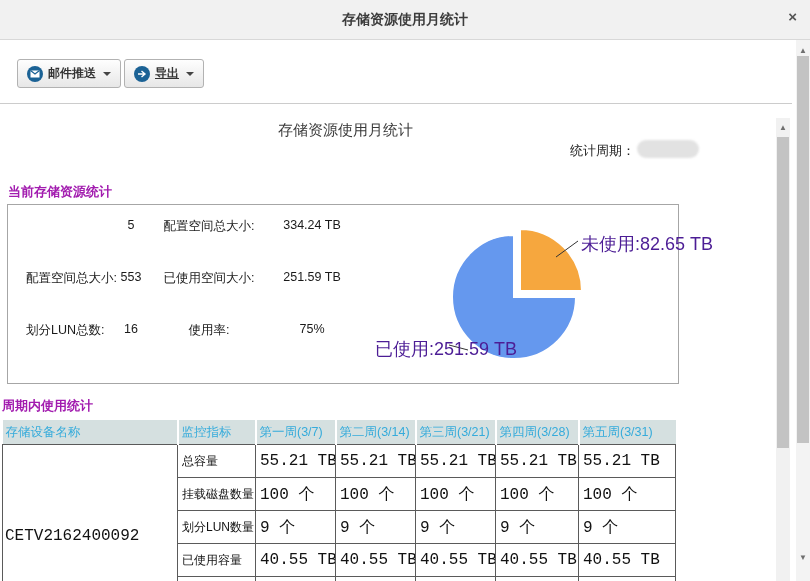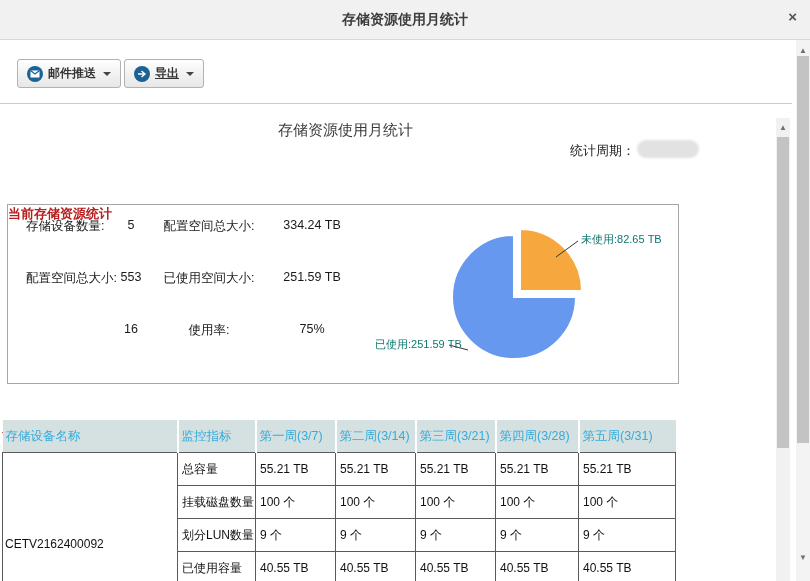--- a/index.html
+++ b/index.html
@@ -22,46 +22,46 @@
   .circle-icon{width:16px;height:16px;border-radius:50%;background:var(--icon-blue,#1b6295);
                display:flex;align-items:center;justify-content:center;flex:0 0 auto;}
   .caret{width:0;height:0;border-left:4px solid transparent;border-right:4px solid transparent;
          border-top:4px solid #444;margin-left:2px;}
   .separator{position:absolute;left:0;top:103px;width:792px;border-top:1px solid #ccc;}
   
   .report-title{position:absolute;left:278px;top:121px;font-size:15px;color:#3a3a3a;}
   .period-label{position:absolute;left:570px;top:142px;font-size:13px;color:#222;}
   .period-blob{position:absolute;left:637px;top:140px;width:62px;height:18px;
                background:#e2e2e2;border-radius:9px;filter:blur(1px);}
-  .section-heading{position:absolute;font-size:13px;font-weight:bold;color:#b91c1c;margin-top:22px;}
+  .section-heading{position:absolute;font-size:13px;font-weight:bold;color:#a21caf;}
   #heading-current{left:8px;top:183px;}
   #heading-period{left:2px;top:397px;}
   
   .stats-box{position:absolute;left:7px;top:204px;width:670px;height:178px;
              border:1px solid #a6a6a6;}
   .stat-row{position:absolute;left:0;width:100%;height:16px;font-size:12.5px;color:#1a1a1a;}
   .s-label1{position:absolute;left:18px;width:115px;}
   .s-val1{position:absolute;left:100px;width:46px;text-align:center;}
   .s-label2{position:absolute;left:146px;width:110px;text-align:center;}
   .s-val2{position:absolute;left:254px;width:100px;text-align:center;}
   
   #pie-svg{position:absolute;left:0;top:0;pointer-events:none;}
-  .pie-label{position:absolute;font-size:11px;color:#0f766e;white-space:nowrap;}
+  .pie-label{position:absolute;font-size:18px;color:#4c1d95;white-space:nowrap;}
   #label-unused{left:581px;top:232px;}
   #label-used{left:375px;top:337px;}
   
   .data-table{position:absolute;left:2px;top:420px;width:673px;border-collapse:collapse;
               table-layout:fixed;font-size:12px;color:#111;}
-  .data-table th{height:32px;background:var(--th-bg,#d5e0e0);color:var(--th-fg,#35abdb);
+  .data-table th{height:24px;background:var(--th-bg,#d5e0e0);color:var(--th-fg,#35abdb);
                  font-weight:normal;text-align:left;padding:0 0 0 3px;font-size:12.5px;
                  border-left:2px solid #fff;overflow:hidden;white-space:nowrap;}
   .data-table th:first-child{border-left:none;}
   .data-table td{border:1px solid #5a5a5a;height:32px;padding:0 0 0 4px;
                  vertical-align:middle;overflow:hidden;white-space:nowrap;}
-  .mono{font-family:Liberation Sans, sans-serif;font-size:12px;}
+  .mono{font-family:Liberation Mono, monospace;font-size:16px;}
   td.device-cell{padding-left:2px;}
   tr.partial-row td{height:50px;}
   
   .scrollbar{position:absolute;}
   #inner-scrollbar{left:776px;top:118px;width:14px;height:463px;background:#f1f1f1;}
   #outer-scrollbar{left:796px;top:40px;width:14px;height:541px;background:#f3f3f3;}
   .sb-arrow{position:absolute;left:0;width:14px;height:14px;font-size:8px;color:#6f6f6f;
             display:flex;align-items:center;justify-content:center;cursor:pointer;}
   .sb-thumb{position:absolute;left:1px;width:12px;background:#c3c3c3;cursor:pointer;}
   #inner-up{top:2px;} #inner-thumb{top:19px;height:311px;}
@@ -99,32 +99,32 @@
 <div class="separator"></div>
 
 <div class="report-title">存储资源使用月统计</div>
 <div class="period-label">统计周期：</div>
 <div class="period-blob"></div>
 
 <div class="section-heading" id="heading-current">当前存储资源统计</div>
 <div class="stats-box">
   <div id="stats-rows">
       <div class="stat-row" style="top: 13px;">
-        <span class="s-label1">存储设备数量:</span>
         <span class="s-val1">5</span>
         <span class="s-label2">配置空间总大小:</span>
         <span class="s-val2">334.24 TB</span>
       </div>
       <div class="stat-row" style="top: 65px;">
         <span class="s-label1">配置空间总大小:</span>
         <span class="s-val1">553</span>
         <span class="s-label2">已使用空间大小:</span>
         <span class="s-val2">251.59 TB</span>
       </div>
       <div class="stat-row" style="top: 117px;">
+        <span class="s-label1">划分LUN总数:</span>
         <span class="s-val1">16</span>
         <span class="s-label2">使用率:</span>
         <span class="s-val2">75%</span>
       </div>
     </div>
 </div>
 
 <svg id="pie-svg" width="810" height="581" viewBox="0 0 810 581">
   <path id="slice-used" d="M 514 297 L 576 297 A 62 62 0 1 1 514 235 Z" stroke="#ffffff" stroke-width="2" fill="#6598EE"></path>
   <path id="slice-unused" d="M 520 291 L 520 229 A 62 62 0 0 1 582 291 Z" stroke="#ffffff" stroke-width="2" fill="#F6A73E"></path>

